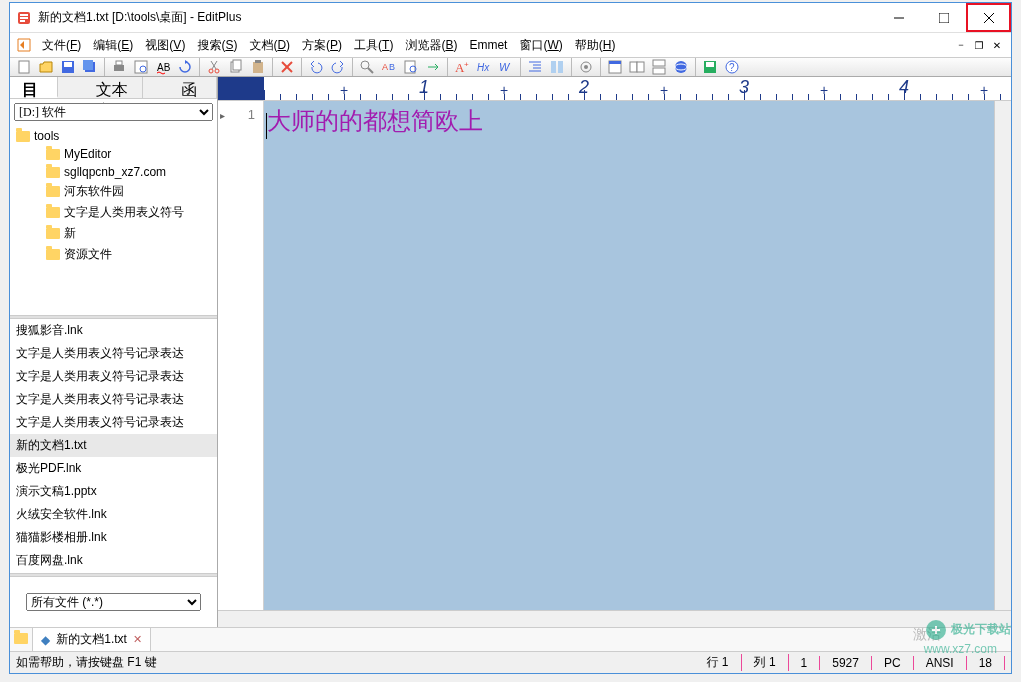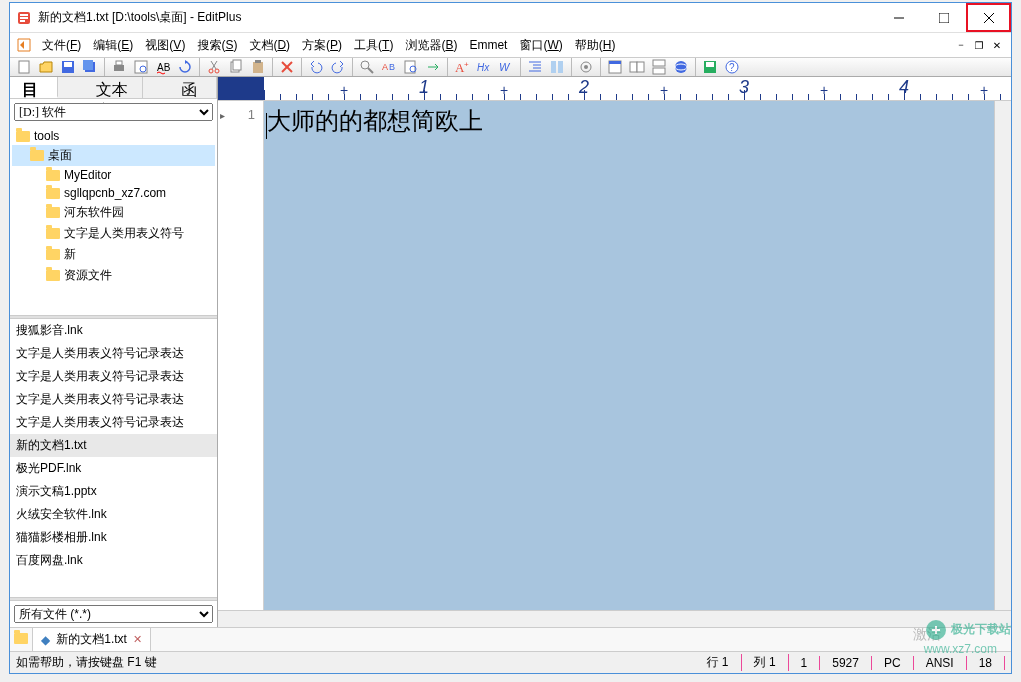--- a/index.html
+++ b/index.html
@@ -31,35 +31,35 @@
 .tree-item { padding: 2px 4px; cursor: pointer; white-space: nowrap; display: flex; align-items: center; gap: 4px; }
 .tree-item.selected { background: #cce8ff; }
 .tree-item.indent1 { padding-left: 18px; }
 .tree-item.indent2 { padding-left: 34px; }
 .folder-icon { width: 14px; height: 11px; background: #ffd464; border-radius: 1px; display: inline-block; position: relative; }
 .folder-icon::before { content: ""; position: absolute; top: -3px; left: 0; width: 6px; height: 3px; background: #ffd464; border-radius: 1px 1px 0 0; }
 .splitter-h { height: 4px; background: #e0e0e0; cursor: ns-resize; border-top: 1px solid #ccc; border-bottom: 1px solid #ccc; }
 .file-list { flex: 1; overflow-y: auto; background: #fff; }
 .file-item { padding: 3px 6px; cursor: pointer; white-space: nowrap; overflow: hidden; text-overflow: ellipsis; }
 .file-item.selected { background: #e8e8e8; }
-.filter-select { margin: 4px; border-radius: 6px; }
+.filter-select { margin: 16px; border-radius: 6px; }
 .filter-select select { width: 100%; font-size: 12px; }
 .editor-area { flex: 1; display: flex; flex-direction: column; position: relative; }
 .ruler { height: 24px; background: #fff; display: flex; align-items: flex-end; border-bottom: 1px solid #ccc; position: relative; overflow: hidden; }
 .ruler-bg { position: absolute; left: 0; top: 0; width: 46px; height: 100%; background: #1e3a8a; }
 .ruler-scale { position: absolute; left: 46px; right: 0; height: 100%; }
 .ruler-tick { position: absolute; bottom: 0; width: 1px; height: 6px; background: #1e3a8a; }
 .ruler-tick.major { height: 10px; }
 .ruler-num { position: absolute; bottom: 2px; color: #1e3a8a; font-size: 18px; font-style: italic; transform: translateX(-50%); }
 .ruler-plus { position: absolute; bottom: 2px; color: #1e3a8a; font-size: 14px; transform: translateX(-50%); }
 .editor-content { flex: 1; display: flex; background: #fff; position: relative; }
 .gutter { width: 46px; background: #fff; padding-top: 6px; text-align: right; padding-right: 8px; color: #808080; font-size: 13px; border-right: 1px solid #d0d0d0; position: relative; }
 .gutter-marker { position: absolute; left: 2px; top: 9px; font-size: 10px; color: #666; }
 .text-area { flex: 1; background: #a8c5de; position: relative; padding: 4px 2px; }
-.text-content { color: #000000; font-size: 24px; font-family: "SimSun", serif; }
+.text-content { color: #a21caf; font-size: 24px; font-family: "SimSun", serif; }
 .cursor { display: inline-block; width: 1px; height: 26px; background: #000; vertical-align: middle; animation: blink 1s infinite; }
 @keyframes blink { 50% { opacity: 0; } }
 .vscroll { width: 17px; background: #f0f0f0; border-left: 1px solid #ccc; }
 .editor-bottom-scroll { height: 17px; background: #f0f0f0; border-top: 1px solid #ccc; display: flex; }
 .hscroll-track { flex: 1; }
 .doc-tabs { height: 24px; background: #f8f8f8; border-top: 1px solid #ccc; display: flex; align-items: center; padding: 0 4px; }
 .doc-tab-icon { margin-right: 4px; }
 .doc-tab { padding: 3px 8px; background: #fff; border: 1px solid #ccc; display: flex; align-items: center; gap: 6px; font-size: 12px; }
 .doc-tab .bullet { color: #4080c0; }
 .doc-tab .close-x { color: #c06060; cursor: pointer; font-size: 11px; }
@@ -316,24 +316,20 @@
         <div class="side-tab">文本库</div>
         <div class="side-tab">函数</div>
       </div>
       <div class="drive-select">
         <select><option>[D:] 软件</option></select>
       </div>
       <div class="folder-tree" id="folder-tree">
           <div class="tree-item indent0">
             <span class="folder-icon"></span>
             <span>tools</span>
-          </div>
-          <div class="tree-item indent1 selected">
-            <span class="folder-icon"></span>
-            <span>桌面</span>
           </div>
           <div class="tree-item indent2">
             <span class="folder-icon"></span>
             <span>MyEditor</span>
           </div>
           <div class="tree-item indent2">
             <span class="folder-icon"></span>
             <span>sgllqpcnb_xz7.com</span>
           </div>
           <div class="tree-item indent2">

